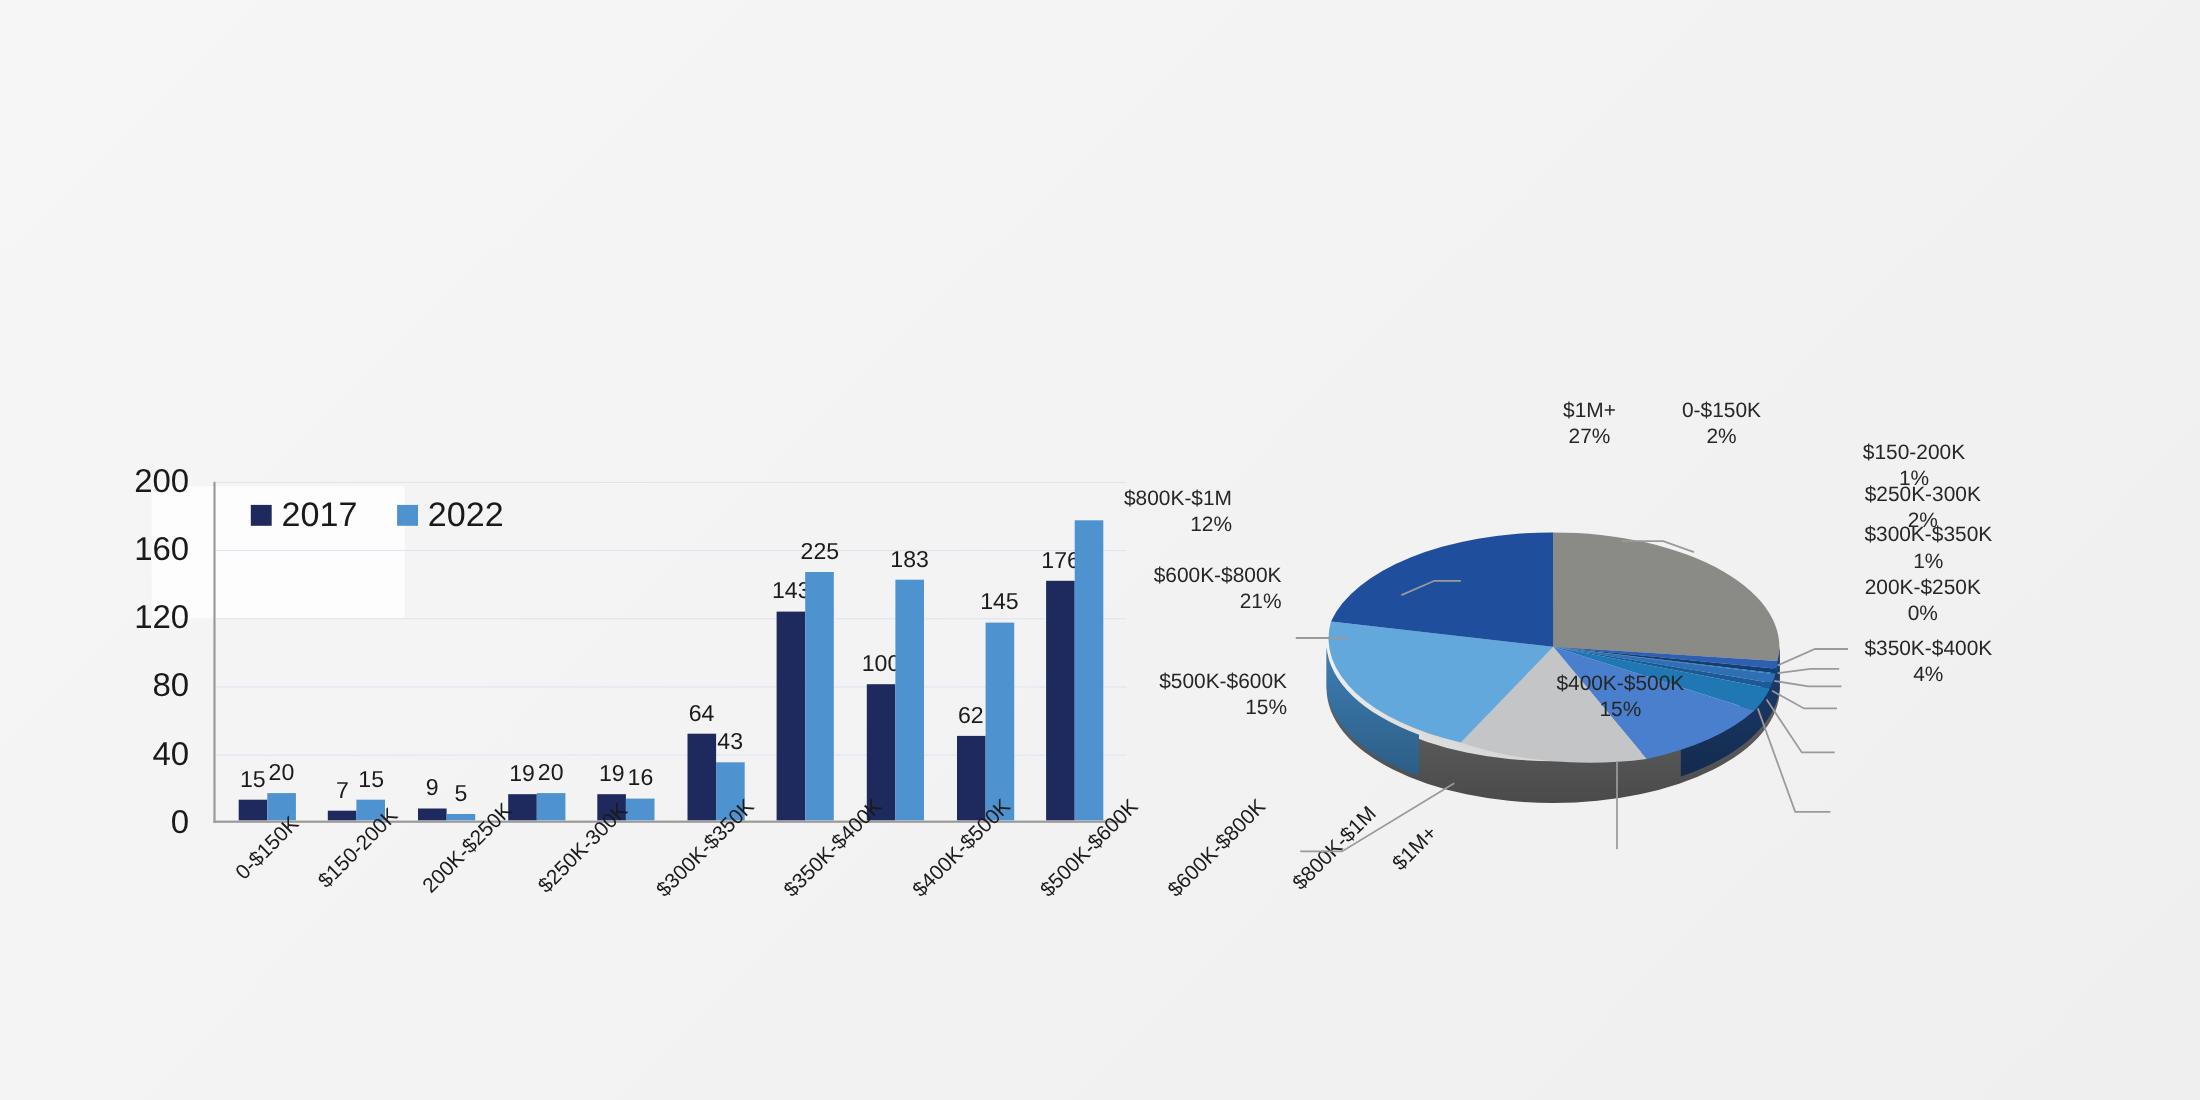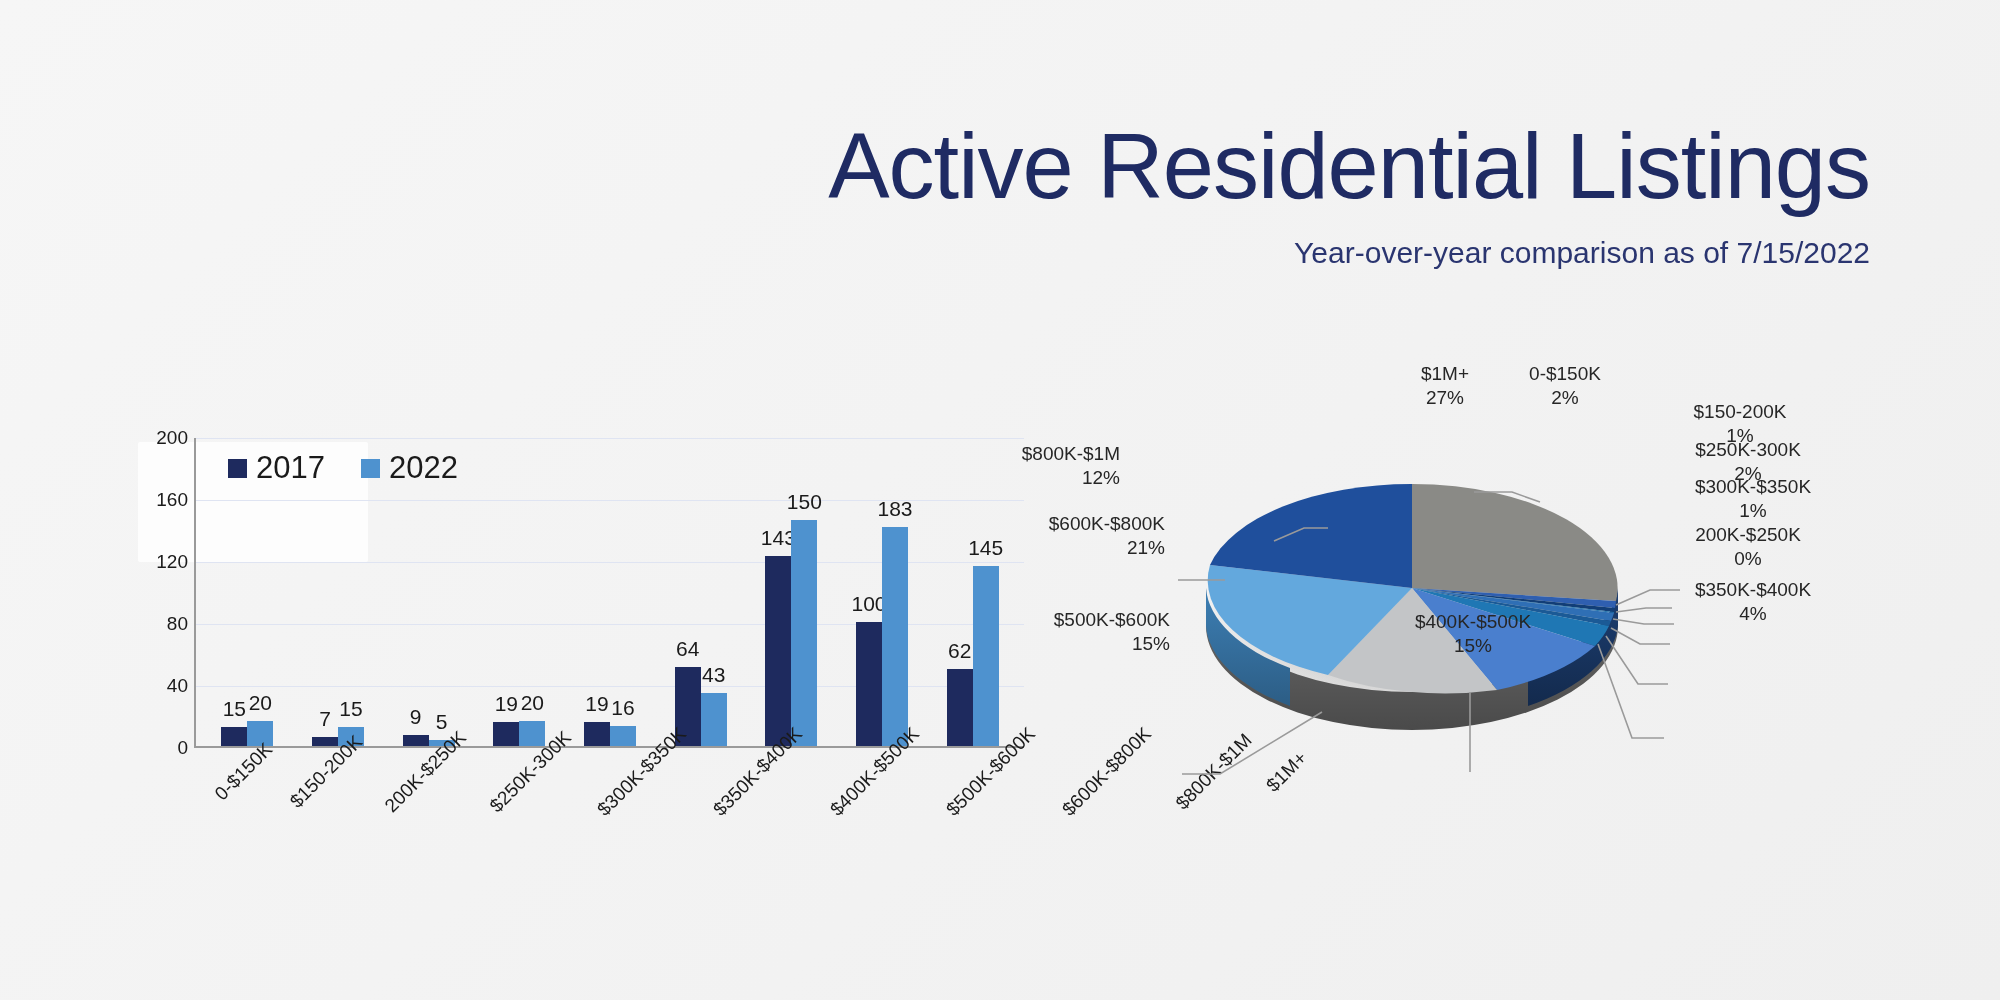--- a/index.html
+++ b/index.html
@@ -28,21 +28,21 @@
   
   .bar-chart{
     position:absolute;left:118px;top:420px;width:960px;height:460px;
   }
   .panel-bg{
     position:absolute;left:20px;top:22px;width:230px;height:120px;
     background:#fdfdfd;border-radius:2px;
   }
   .ylabels{position:absolute;left:8px;top:0;width:62px;height:330px;}
   .ylabel{
-    position:absolute;right:0;font-size:19px;color:#1a1a1a;
+    position:absolute;right:16px;font-size:30px;color:#1a1a1a;
     transform:translateY(-50%);white-space:nowrap;
   }
   .plot{
     position:absolute;left:76px;top:18px;width:830px;height:310px;
     border-left:2px solid #9a9a9a;border-bottom:2px solid #9a9a9a;
     box-sizing:border-box;
     overflow:hidden;
   }
   .gridline{position:absolute;left:0;right:-16px;height:1px;background:#dfe4f2;}
   .bars{
@@ -92,24 +92,20 @@
   .pie-label .pl-name{display:block;}
   .pie-label .pl-pct{display:block;}
   .pie-label.center{text-align:center;}
   .pie-label.left{text-align:right;}
 </style>
 </head>
 <body>
 
 <div class="slide">
 
-  <div class="header">
-    <div class="title">Active Residential Listings</div>
-    <div class="subtitle">Year-over-year comparison as of 7/15/2022</div>
-  </div>
 
   <div class="bar-chart">
     <div class="panel-bg"></div>
 
     <div class="ylabels" id="yticks">
         <div class="ylabel" style="top: 18px;">200</div>
         <div class="ylabel" style="top: 80px;">160</div>
         <div class="ylabel" style="top: 142px;">120</div>
         <div class="ylabel" style="top: 204px;">80</div>
         <div class="ylabel" style="top: 266px;">40</div>
@@ -169,38 +165,44 @@
             </div>
             <div class="bar y2022" style="height: 53.32px;">
               <span class="vlabel">43</span>
             </div>
           </div>
           <div class="group">
             <div class="bar y2021" style="height: 190px;">
               <span class="vlabel">143</span>
             </div>
             <div class="bar y2022" style="height: 225.68px;">
-              <span class="vlabel">150</span>
+              <span class="vlabel">225</span>
             </div>
           </div>
           <div class="group">
             <div class="bar y2021" style="height: 124px;">
               <span class="vlabel">100</span>
             </div>
             <div class="bar y2022" style="height: 219px;">
               <span class="vlabel">183</span>
             </div>
           </div>
           <div class="group">
             <div class="bar y2021" style="height: 76.88px;">
               <span class="vlabel">62</span>
             </div>
             <div class="bar y2022" style="height: 179.8px;">
               <span class="vlabel">145</span>
             </div>
+          </div>
+          <div class="group">
+            <div class="bar y2021" style="height: 218.24px;">
+              <span class="vlabel">176</span>
+            </div>
+            <div class="bar y2022" style="height: 272.8px;"></div>
           </div>
         </div>
     </div>
 
     <div class="legend">
       <div class="legend-item">
         <span class="swatch s2021"></span>
         <span class="legend-text">2017</span>
       </div>
       <div class="legend-item">

